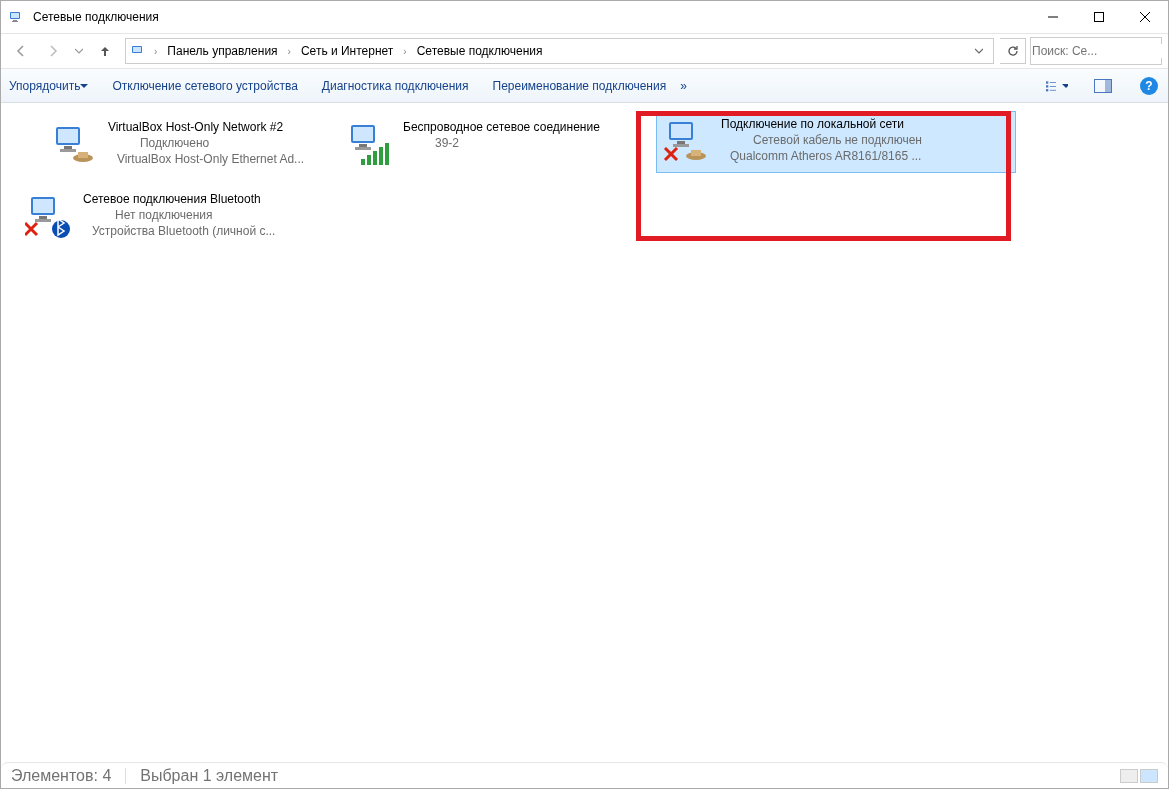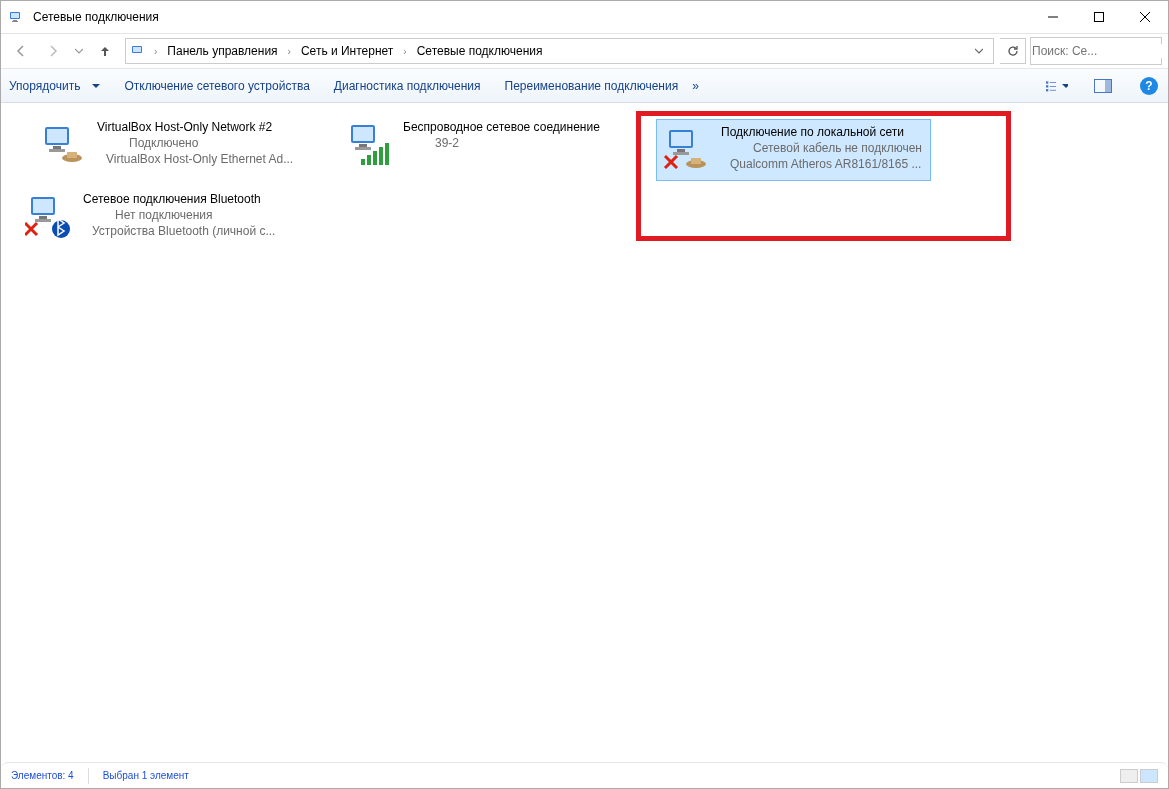--- a/index.html
+++ b/index.html
@@ -92,21 +92,21 @@
   .toolbar {
     height: 34px;
     background: linear-gradient(#fafdff, #eef4fa);
     border-bottom: 1px solid #d6dde5;
     display: flex;
     align-items: center;
     padding: 0 8px;
     gap: 24px;
     color: #1a3e6e;
   }
-  .tb-item { display: flex; align-items: center; gap: 12px; cursor: default; color:#15428b;text-align:center;}
+  .tb-item { display: flex; align-items: center; gap: 0; cursor: default; color:#15428b;text-align:center;}
   .tb-spacer { flex: 1; }
   .tb-icon { width:22px;height:22px;display:flex;align-items:center;justify-content:center;color:#336;}
   .help-icon {
     width:18px;height:18px;border-radius:50%;background:#1e88e5;color:#fff;
     display:flex;align-items:center;justify-content:center;font-weight:bold;font-size:12px;
   }
 
   
   .content {
     flex: 1;
@@ -142,22 +142,22 @@
   }
 
   
   .statusbar {
     height: 26px;
     border-top: 1px solid #e5e5e5;
     display: flex;
     align-items: center;
     padding: 0 10px;
     gap: 14px;
-    color: #1d4ed8;
-    font-size: 10px;
+    color: #737373;
+    font-size: 16px;
     border-radius: 7px;
   }
   .statusbar .sep { width:1px; height:16px; background:#ddd;}
   .statusbar .spacer { flex:1; }
   .view-toggle { display:flex; gap:2px; }
   .view-toggle span {
     width:18px;height:14px;border:1px solid #ccc;display:inline-block;
   }
 
   
@@ -289,21 +289,21 @@
       <rect x="11" y="0.5" width="6.5" height="13" fill="#4a77bd" opacity="0.5"></rect>
     </svg>
   </div>
   <div class="tb-icon">
     <span class="help-icon">?</span>
   </div>
 </div>
 
 <div class="content">
 
-  <div class="conn-item" style="left:32px; top:12px; width:310px;">
+  <div class="conn-item" style="left:20px; top:12px; width:310px;justify-content:center;">
     <div class="conn-icon">
       <svg width="48" height="48" viewBox="0 0 48 48">
         <rect x="6" y="6" width="24" height="18" rx="2" fill="#3880d6"></rect>
         <rect x="8" y="8" width="20" height="14" fill="#cfe6ff"></rect>
         <rect x="14" y="25" width="8" height="3" fill="#777"></rect>
         <rect x="10" y="28" width="16" height="3" fill="#999"></rect>
         <ellipse cx="33" cy="37" rx="10" ry="4" fill="#b9935a"></ellipse>
         <rect x="28" y="31" width="10" height="6" fill="#d6b27a"></rect>
       </svg>
     </div>
@@ -328,21 +328,21 @@
         <rect x="40" y="22" width="4" height="22" fill="#2e9e3f"></rect>
       </svg>
     </div>
     <div class="conn-text">
       <span class="line0">Беспроводное сетевое соединение</span>
       <span class="line1">39-2</span>
       <span class="line2"></span>
     </div>
   </div>
 
-  <div class="conn-item selected" style="left:655px; top:16px; width:275px;">
+  <div class="conn-item selected" style="left:655px; top:8px; width:360px;">
     <div class="conn-icon">
       <svg width="48" height="48" viewBox="0 0 48 48">
         <rect x="6" y="4" width="24" height="18" rx="2" fill="#3880d6"></rect>
         <rect x="8" y="6" width="20" height="14" fill="#cfe6ff"></rect>
         <rect x="14" y="23" width="8" height="3" fill="#777"></rect>
         <rect x="10" y="26" width="16" height="3" fill="#999"></rect>
         <ellipse cx="33" cy="38" rx="10" ry="4" fill="#b9935a"></ellipse>
         <rect x="28" y="32" width="10" height="6" fill="#d6b27a"></rect>
         <g transform="translate(2,30)">
           <line x1="0" y1="0" x2="12" y2="12" stroke="#d21" stroke-width="3"></line>

